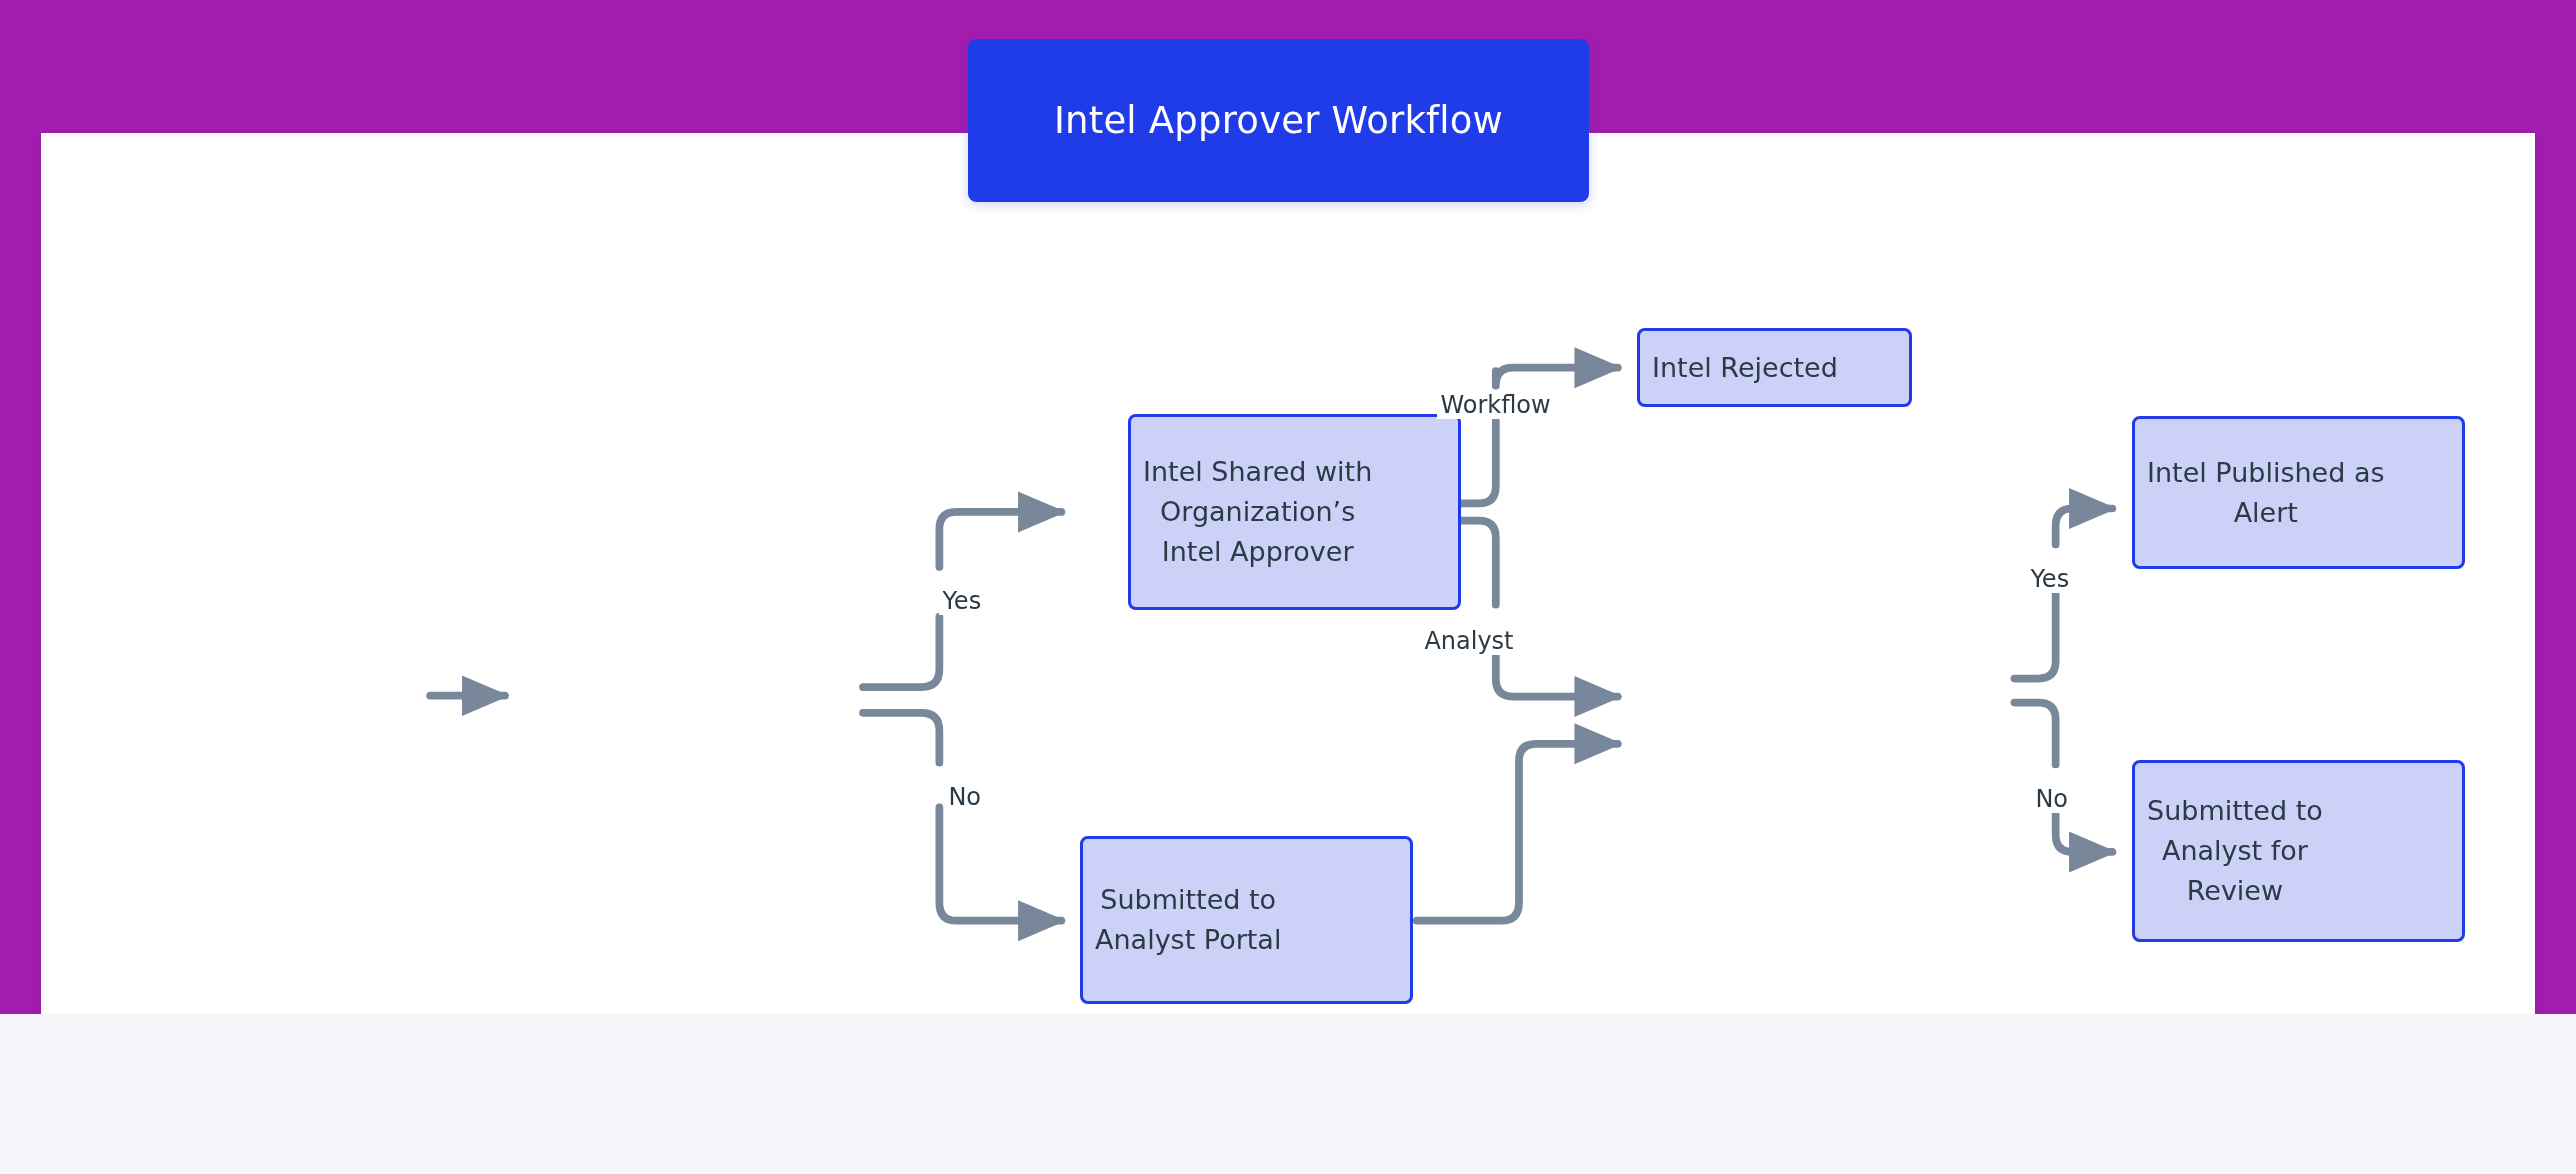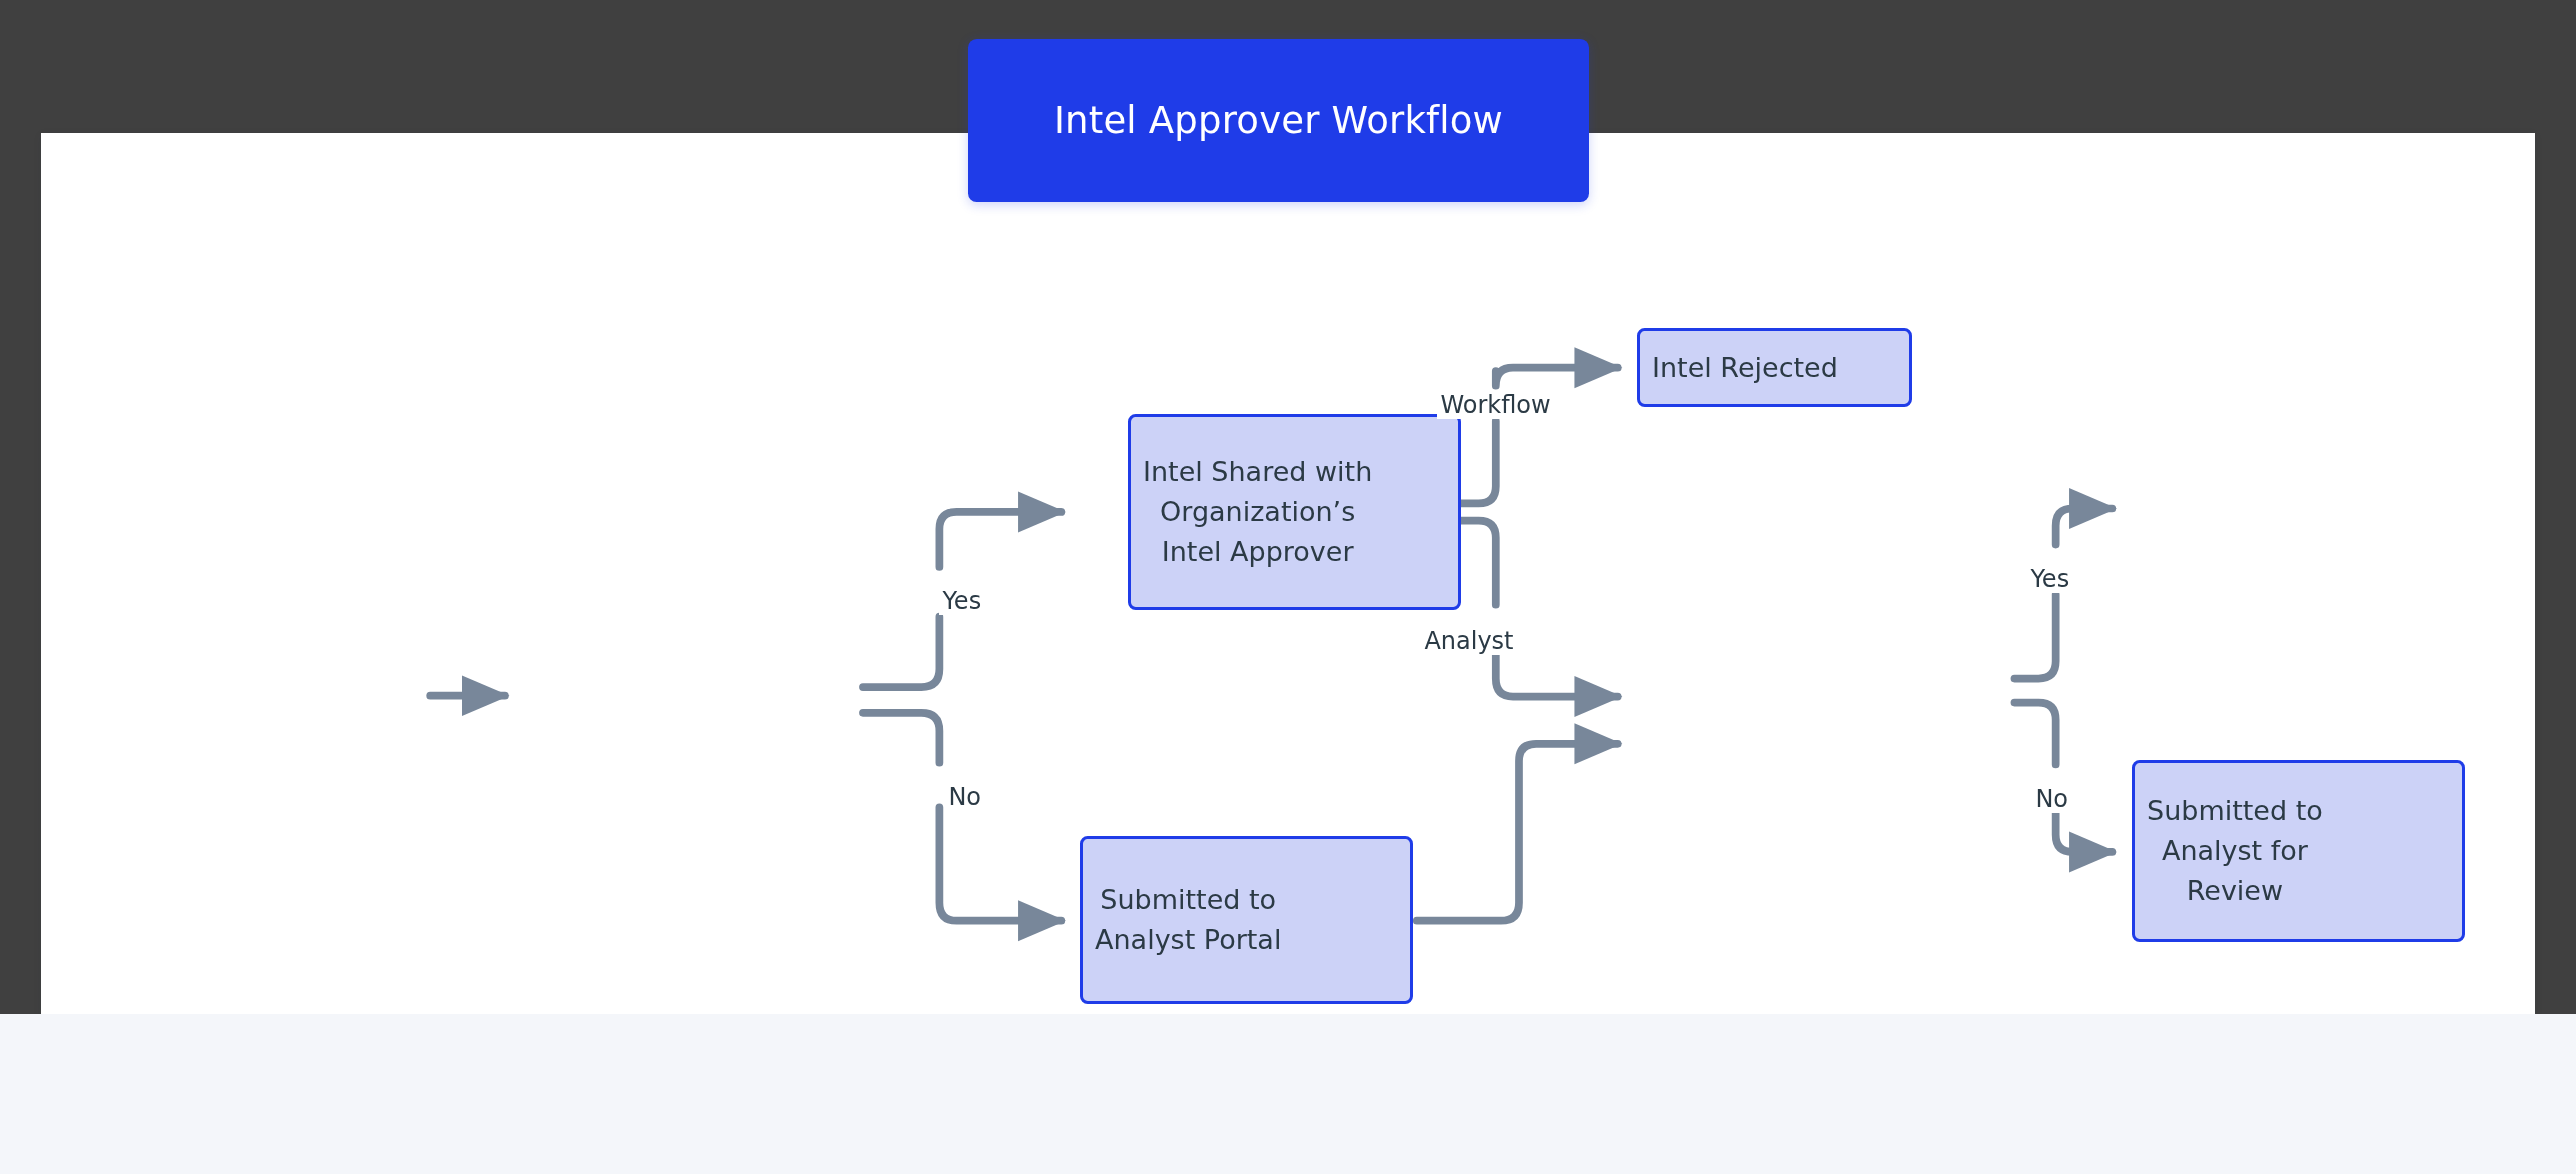--- a/index.html
+++ b/index.html
@@ -5,21 +5,21 @@
   html, body {
     margin: 0;
     padding: 0;
     background: #f4f6fa;
     font-family: "DejaVu Sans", sans-serif;
   }
   #page {
     position: relative;
     width: 2576px;
     height: 1014px;
-    background: #404040;
+    background: #a21caf;
     overflow: hidden;
   }
   #canvas-card {
     position: absolute;
     left: 41px;
     top: 133px;
     width: 2494px;
     height: 1000px;
     background: #ffffff;
     box-shadow: 0 1.7px 8.6px rgba(30,40,70,0.07);
@@ -142,20 +142,23 @@
 
   <div class="node-box" style="left:1080px; top:836px; width:333px; height:168px;">
     <span class="node-label">Submitted to<br>Analyst Portal</span>
   </div>
 
   <div class="node-box" style="left:1637px; top:328px; width:275px; height:79px;">
     <span class="node-label">Intel Rejected</span>
   </div>
 
 
+  <div class="node-box" style="left:2132px; top:416px; width:333px; height:153px;">
+    <span class="node-label">Intel Published as<br>Alert</span>
+  </div>
 
   <div class="node-box" style="left:2132px; top:760px; width:333px; height:182px;">
     <span class="node-label">Submitted to<br>Analyst for<br>Review</span>
   </div>
 
   <div class="edge-label" style="left:939px; top:587px;">Yes</div>
   <div class="edge-label" style="left:945px; top:783px;">No</div>
   <div class="edge-label" style="left:1437px; top:391px;">Workflow</div>
   <div class="edge-label" style="left:1421px; top:627px;">Analyst</div>
   <div class="edge-label" style="left:2027px; top:565px;">Yes</div>

